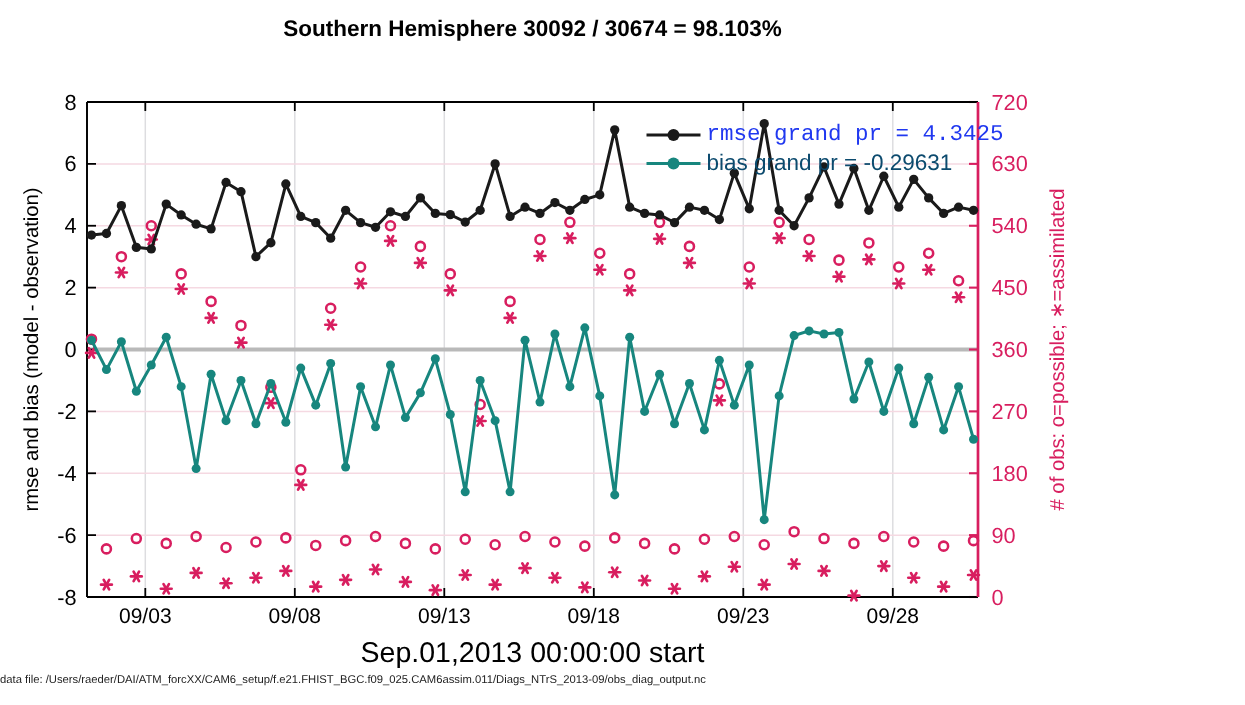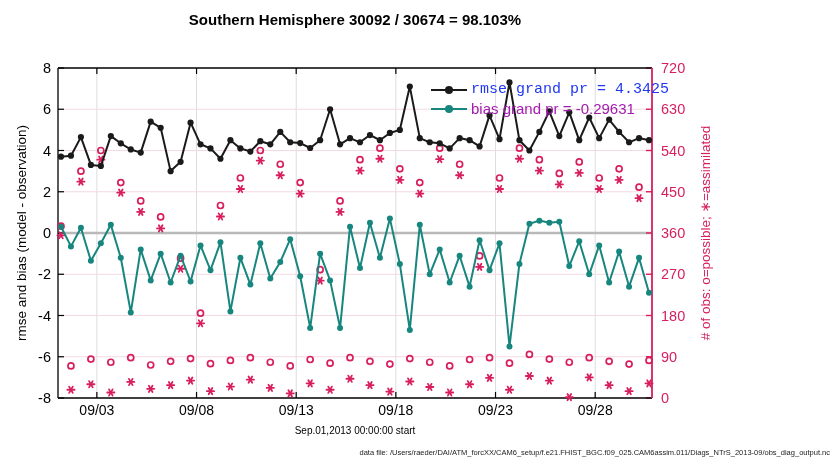--- a/index.html
+++ b/index.html
@@ -12,24 +12,24 @@
   .ylabel-left{
     position:absolute;left:21px;top:233px;transform:translate(-50%,-50%) rotate(-90deg);
     font-size:13.5px;color:#000;white-space:nowrap;
   }
   .ylabel-right{
     position:absolute;left:705px;top:233px;transform:translate(-50%,-50%) rotate(-90deg);
     font-size:13.5px;white-space:nowrap;
   }
   .xlabel{
     position:absolute;left:58px;top:425px;width:594px;text-align:center;
-    font-size:10px;color:#000;white-space:nowrap;
+    font-size:19px;color:#000;white-space:nowrap;
   }
   .footer{
-    position:absolute;left:0;top:448px;width:830px;text-align:right;
+    position:absolute;left:0;top:448px;width:830px;text-align:left;
     font-size:7.5px;color:#222;white-space:nowrap;letter-spacing:0px;
   }
   .legend{position:absolute;left:431px;top:80px;z-index:5;}
   .legend-row{display:flex;align-items:center;height:19px;}
   .legend-swatch{width:36px;height:10px;position:relative;margin-right:4px;}
   .legend-swatch .lg-line{position:absolute;left:0;top:4px;width:36px;height:2.4px;}
   .legend-swatch .lg-dot{position:absolute;left:14px;top:1px;width:8px;height:8px;border-radius:50%;}
   .legend-label{font-size:15px;white-space:nowrap;}
   svg text{font-family:"Liberation Sans","DejaVu Sans",sans-serif;}
 </style>
@@ -610,17 +610,17 @@
         <span class="lg-line" id="lg-line-rmse" style="background: rgb(26, 26, 26);"></span>
           <span class="lg-dot" id="lg-dot-rmse" style="background: rgb(26, 26, 26);"></span>
       </span>
       <span class="legend-label" id="lg-label-rmse" style="color: rgb(32, 56, 240); font-family: Liberation Mono, monospace;">rmse grand pr = 4.3425</span>
     </div>
     <div class="legend-row">
       <span class="legend-swatch">
         <span class="lg-line" id="lg-line-bias" style="background: rgb(23, 134, 126);"></span>
           <span class="lg-dot" id="lg-dot-bias" style="background: rgb(23, 134, 126);"></span>
       </span>
-      <span class="legend-label" id="lg-label-bias" style="color: #a21caf;">bias grand pr = -0.29631</span>
+      <span class="legend-label" id="lg-label-bias" style="color: #0c4a6e;">bias grand pr = -0.29631</span>
     </div>
   </div>
 
 </div>
 
 </body></html>

